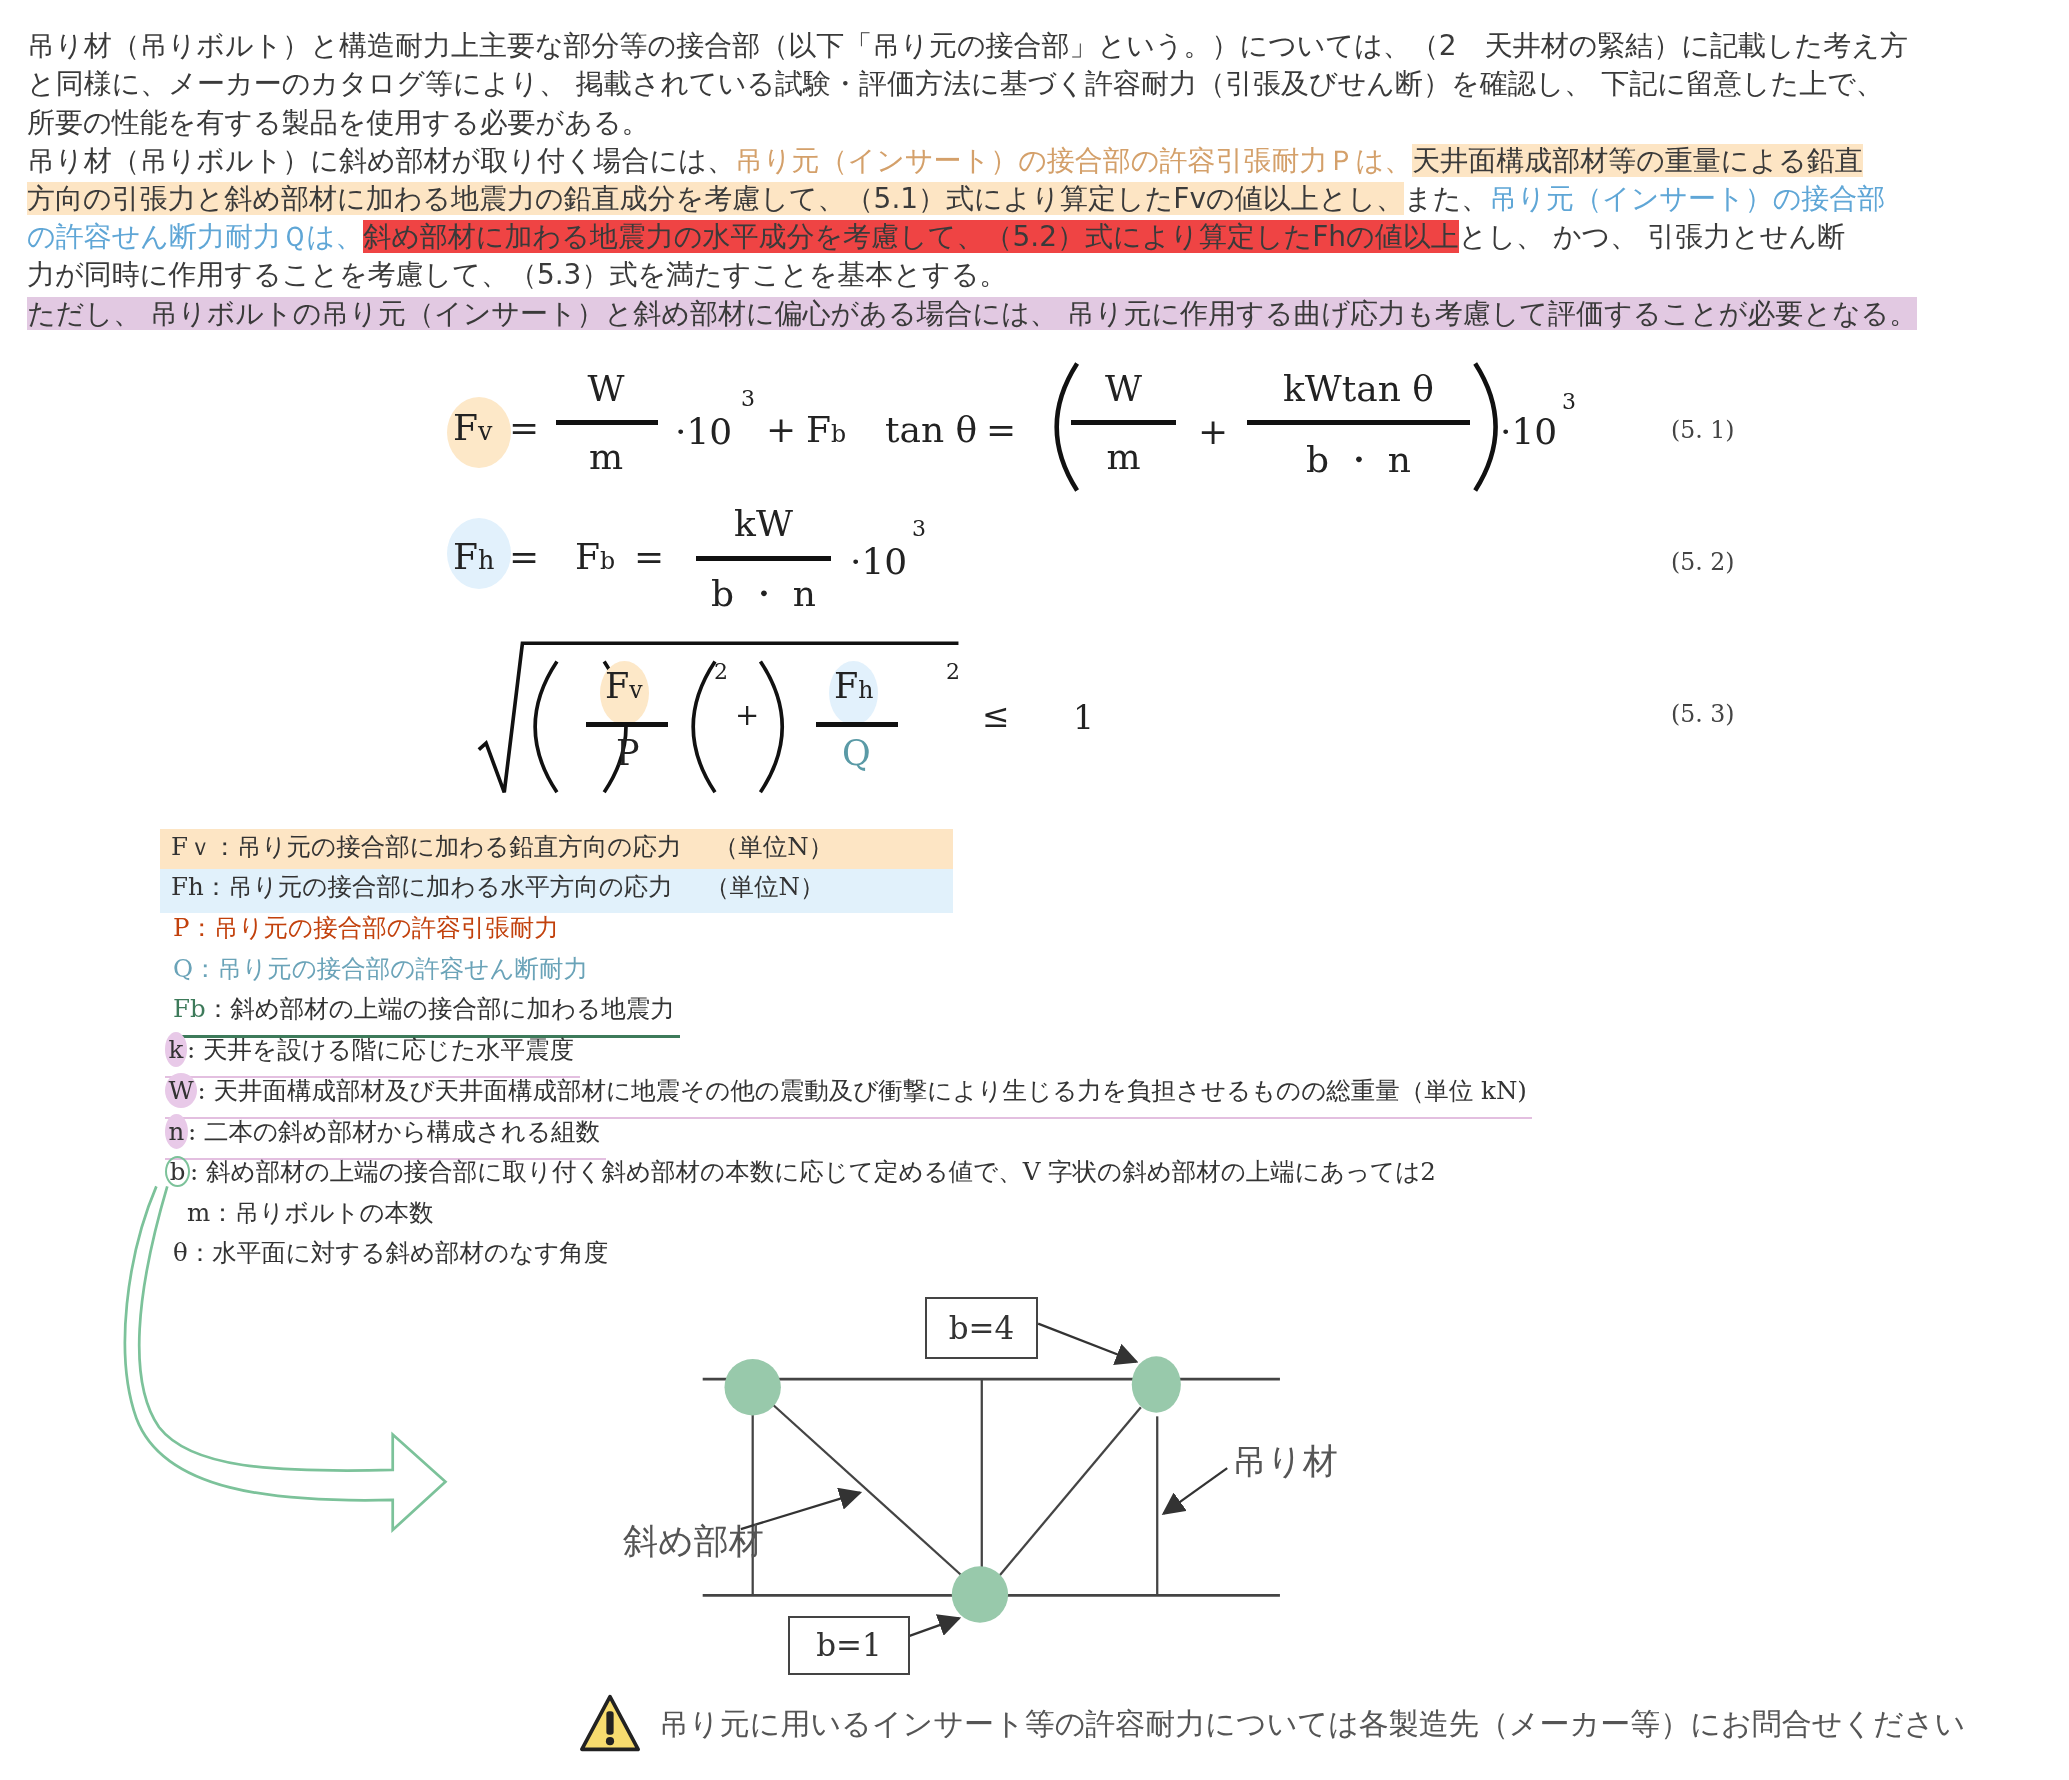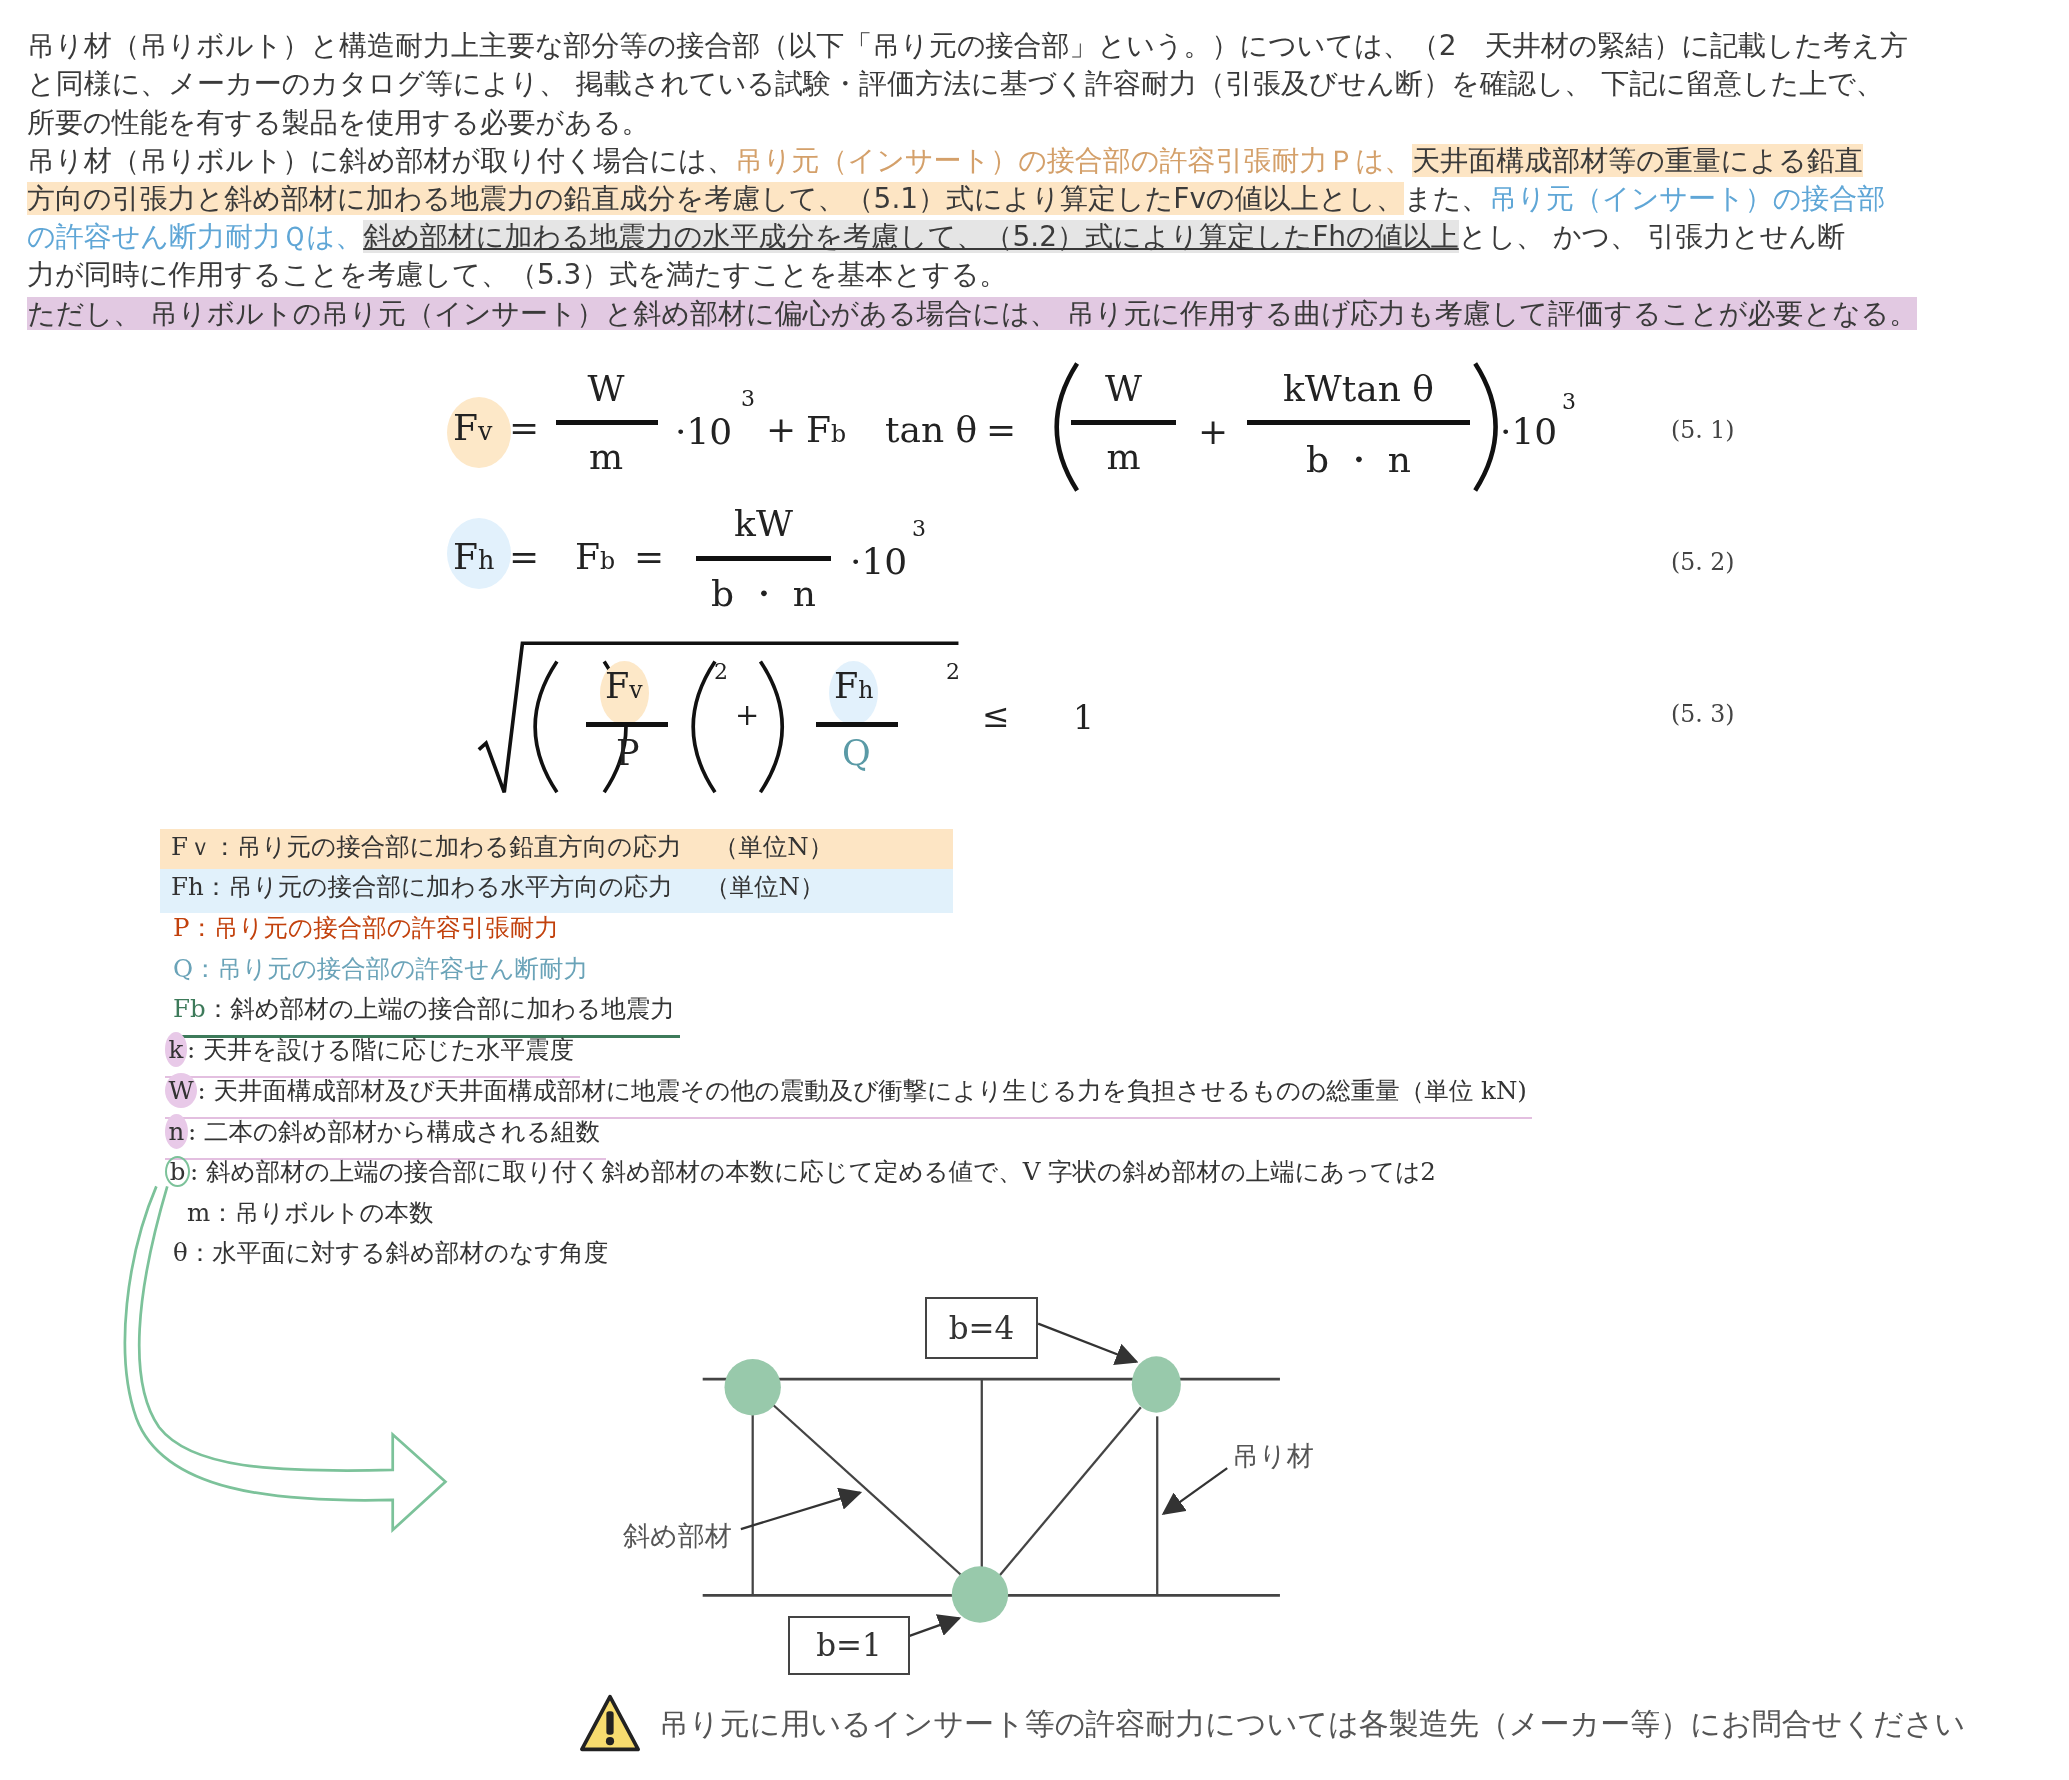--- a/index.html
+++ b/index.html
@@ -1,40 +1,40 @@
 <!DOCTYPE html>
 <html style="font-size:14.5px"><head>
 <meta charset="utf-8">
 <style>
   html, body { margin:0; padding:0; background:#ffffff; }
   body { width:2069px; height:1780px; position:relative; overflow:hidden;
          font-family:"DejaVu Serif", serif; color:#333333; }
   .line { position:absolute; left:27px; height:38px; white-space:nowrap; font-size:28px;
           line-height:38px; font-family:"DejaVu Sans", sans-serif; color:#3a3a3a; }
   .hl-orange { background:#fde5c4; }
-  .hl-blue { background:#e5e5e5;text-decoration:underline; }
+  .hl-blue { background:#ef4444; }
   .hl-purple { background:#e2c9e2; }
   .c-orange { color:#d4a06a; }
   .c-blue { color:#5fa6d6; }
   .eq { position:absolute; font-family:"DejaVu Serif", serif; color:#222; font-size:36px; }
   .frac { position:absolute; text-align:center; }
   .bar { position:absolute; height:4.5px; background:#111; }
   .sup { position:absolute; font-size:22px; }
   .eqno { position:absolute; font-size:23.6px; color:#444; font-family:"DejaVu Serif", serif; }
   .bubble-o { position:absolute; background:#fde8c8; border-radius:50%; }
   .bubble-b { position:absolute; background:#e2f1fc; border-radius:50%; }
   .legend { position:absolute; left:162px; height:44px; line-height:35px; font-size:24.5px;
             white-space:nowrap; font-family:"DejaVu Serif", serif; color:#333; }
   .lg-orange-bg { background:#fde5c4; }
   .lg-blue-bg { background:#e1f1fb; }
   .ul-green { border-bottom:3.6px solid #3d7a5a; }
   .ul-pink { border-bottom:2.7px solid #e3bfe0; }
   .sym-pink { display:inline-block; background:#e8c9e8; border-radius:50%; padding:0 3.6px; }
   .sym-green { display:inline-block; border:2.7px solid #7cc29a; border-radius:50%; padding:0 2.7px; line-height:27px; }
-  .diag-label { position:absolute; font-size:27px; font-family:"DejaVu Sans", sans-serif; color:#555; }
+  .diag-label { position:absolute; font-size:35px; font-family:"DejaVu Sans", sans-serif; color:#555; }
   .box { position:absolute; border:2.7px solid #444; background:#fff; text-align:center;
          font-family:"DejaVu Serif", serif; font-size:31px; color:#333; }
   .warn-text { position:absolute; left:659px; top:1704px; font-size:30px; white-space:nowrap;
                font-family:"DejaVu Sans", sans-serif; color:#555; }
 </style>
 </head>
 <body>
 
 <div>
   <div class="line" style="top:27px;">吊り材（吊りボルト）と構造耐力上主要な部分等の接合部（以下「吊り元の接合部」という。）については、（2　天井材の緊結）に記載した考え方</div>

